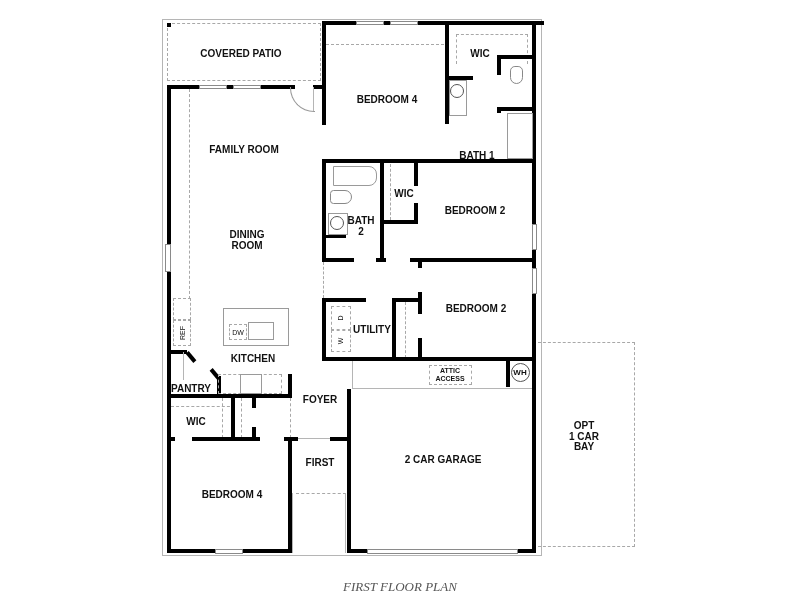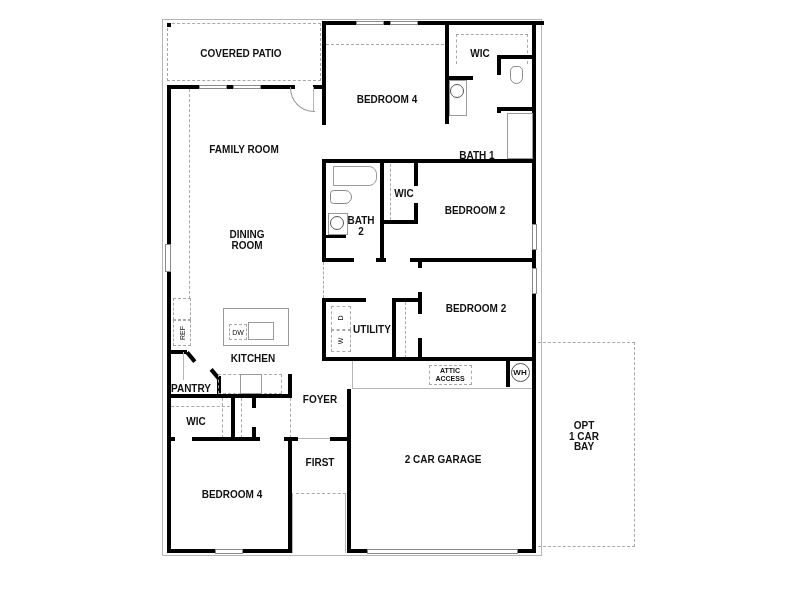--- a/index.html
+++ b/index.html
@@ -174,13 +174,14 @@
   <div class="label" style="left:584px;top:441px;">BAY</div>
 
   <div class="label small" style="left:238px;top:327px;font-weight:normal;">DW</div>
   <div class="label small" style="left:183px;top:327px;font-weight:normal;transform:translate(-50%,-50%) rotate(-90deg);">REF</div>
   <div class="label small" style="left:341px;top:312px;font-weight:normal;transform:translate(-50%,-50%) rotate(-90deg);">D</div>
   <div class="label small" style="left:341px;top:335px;font-weight:normal;transform:translate(-50%,-50%) rotate(-90deg);">W</div>
   <div class="label small" style="left:520px;top:367px;font-size:8px;">WH</div>
   <div class="label small" style="left:450px;top:365px;">ATTIC</div>
   <div class="label small" style="left:450px;top:373px;">ACCESS</div>
 
+  <div class="caption">FIRST FLOOR PLAN</div>
 </div>
 
 </body></html>

